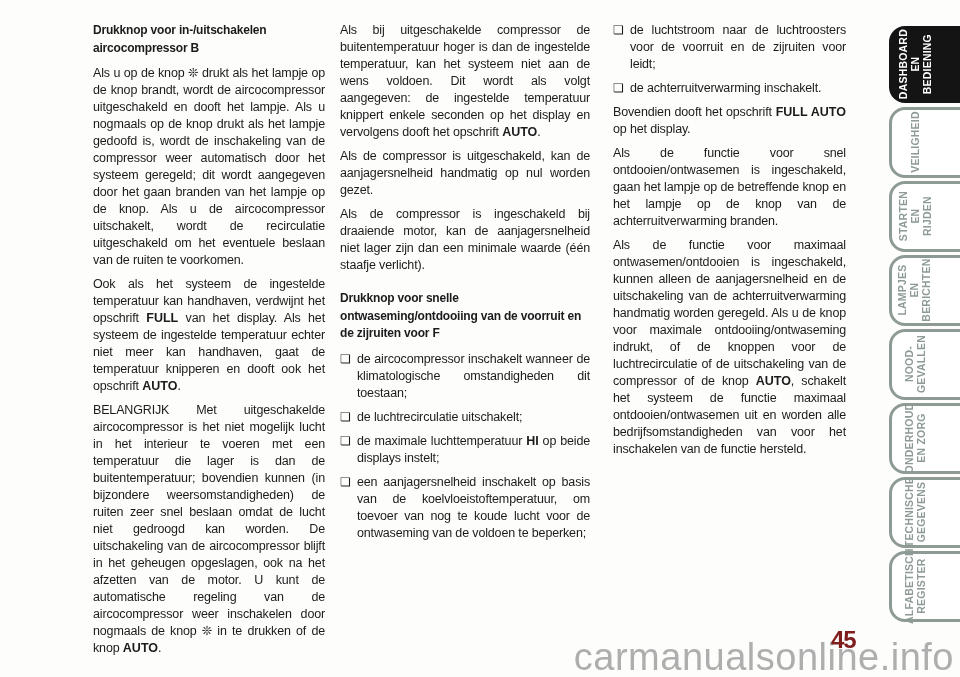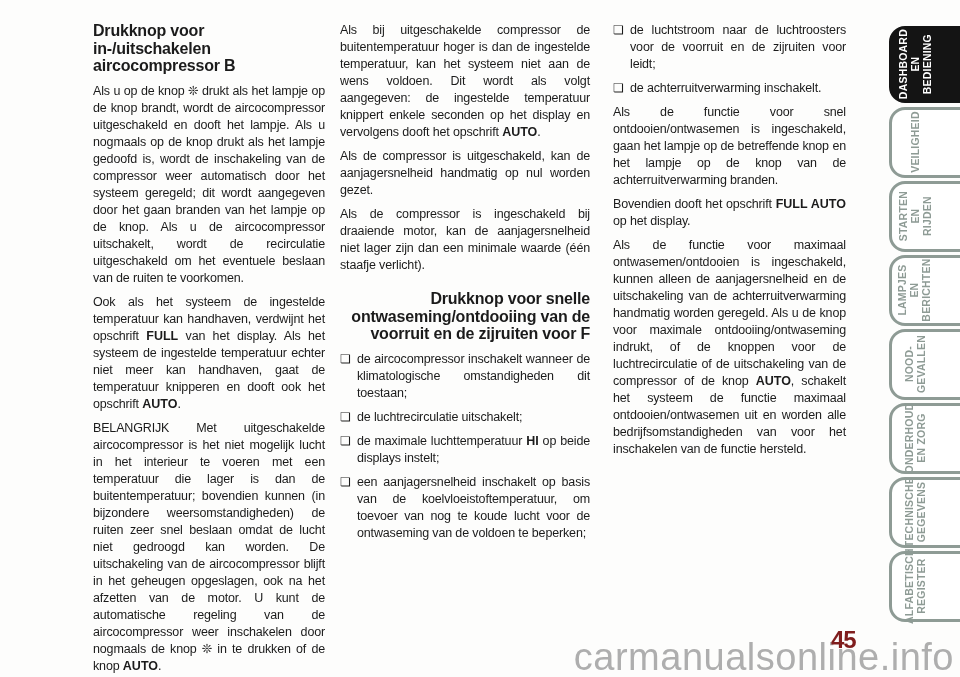--- a/index.html
+++ b/index.html
@@ -11,24 +11,24 @@
   }
   .col{
     position:absolute;top:22px;
     text-align:justify;
     font-size:12.5px;line-height:17px;letter-spacing:-0.15px;
   }
   #col1{left:93px;width:232px;}
   #col2{left:340px;width:250px;}
   #col3{left:613px;width:233px;}
   .col h2{
-    font-size:16px;line-height:17.5px;margin:0 0 8px 0;
+    font-size:12px;line-height:17.5px;margin:0 0 8px 0;
     font-weight:bold;text-align:left;letter-spacing:-0.2px;
   }
-  .col h2.mid{margin-top:16px;text-align:right;}
+  .col h2.mid{margin-top:16px;}
   .col p{margin:0 0 7px 0;}
   .bullets{list-style:none;margin:0 0 4px 0;padding:0;}
   .bullets li{display:flex;margin:0 0 7px 0;}
   .bglyph{flex:0 0 auto;width:17px;font-size:12px;line-height:17px;}
   .btext{flex:1;text-align:justify;}
   b{font-weight:bold;letter-spacing:0;}
 
   
   .tab{
     position:absolute;left:889px;width:96px;box-sizing:border-box;
@@ -99,22 +99,22 @@
     <ul class="bullets">
       <li>
           <span class="bglyph">❏</span>
           <span class="btext"><span>de luchtstroom naar de luchtroosters voor de voorruit en de zijruiten voor leidt;</span></span>
         </li>
       <li>
           <span class="bglyph">❏</span>
           <span class="btext"><span>de achterruitverwarming inschakelt.</span></span>
         </li>
     </ul>
+    <p><span>Bovendien dooft het opschrift </span><b>FULL AUTO</b><span> op het display.</span></p>
     <p>Als de functie voor snel ontdooien/ontwasemen is ingeschakeld, gaan het lampje op de betreffende knop en het lampje op de knop van de achterruitverwarming branden.</p>
-    <p><span>Bovendien dooft het opschrift </span><b>FULL AUTO</b><span> op het display.</span></p>
     <p><span>Als de functie voor maximaal ontwasemen/ontdooien is ingeschakeld, kunnen alleen de aanjagersnelheid en de uitschakeling van de achterruitverwarming handmatig worden geregeld. Als u de knop voor maximale ontdooiing/ontwaseming indrukt, of de knoppen voor de luchtrecirculatie of de uitschakeling van de compressor of de knop </span><b>AUTO</b><span>, schakelt het systeem de functie maximaal ontdooien/ontwasemen uit en worden alle bedrijfsomstandigheden van voor het inschakelen van de functie hersteld.</span></p>
   </section>
 
   <aside>
     <div class="tab active" style="top:26px;height:77px;">
         <div class="rot">
           <span>DASHBOARD
 EN BEDIENING</span>
         </div>
       </div>

